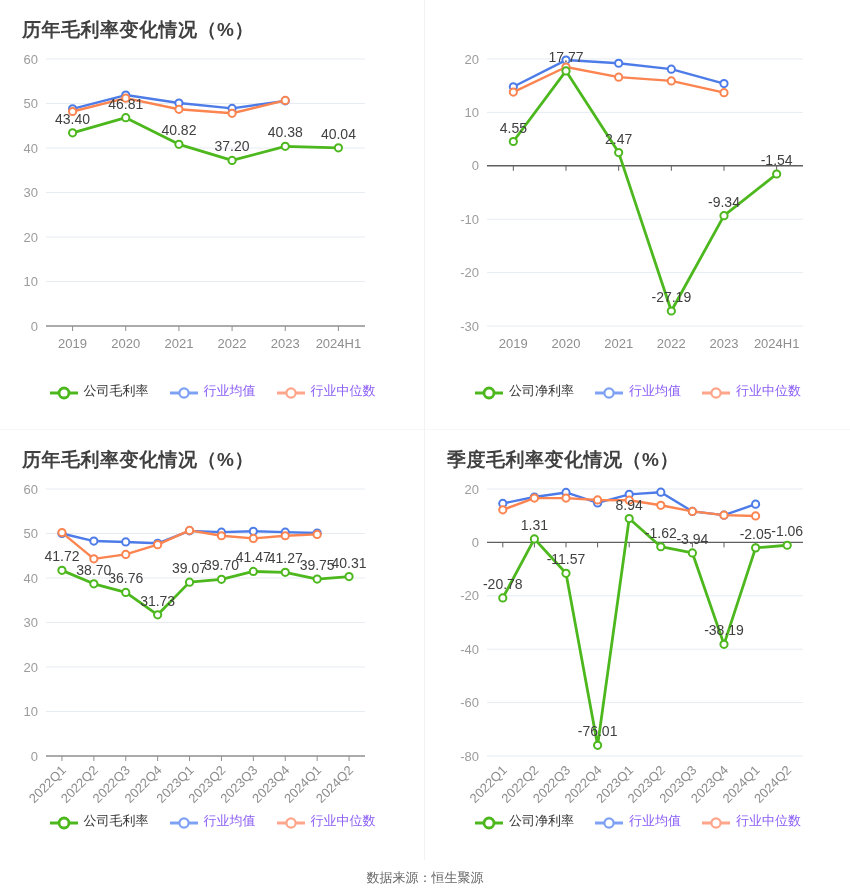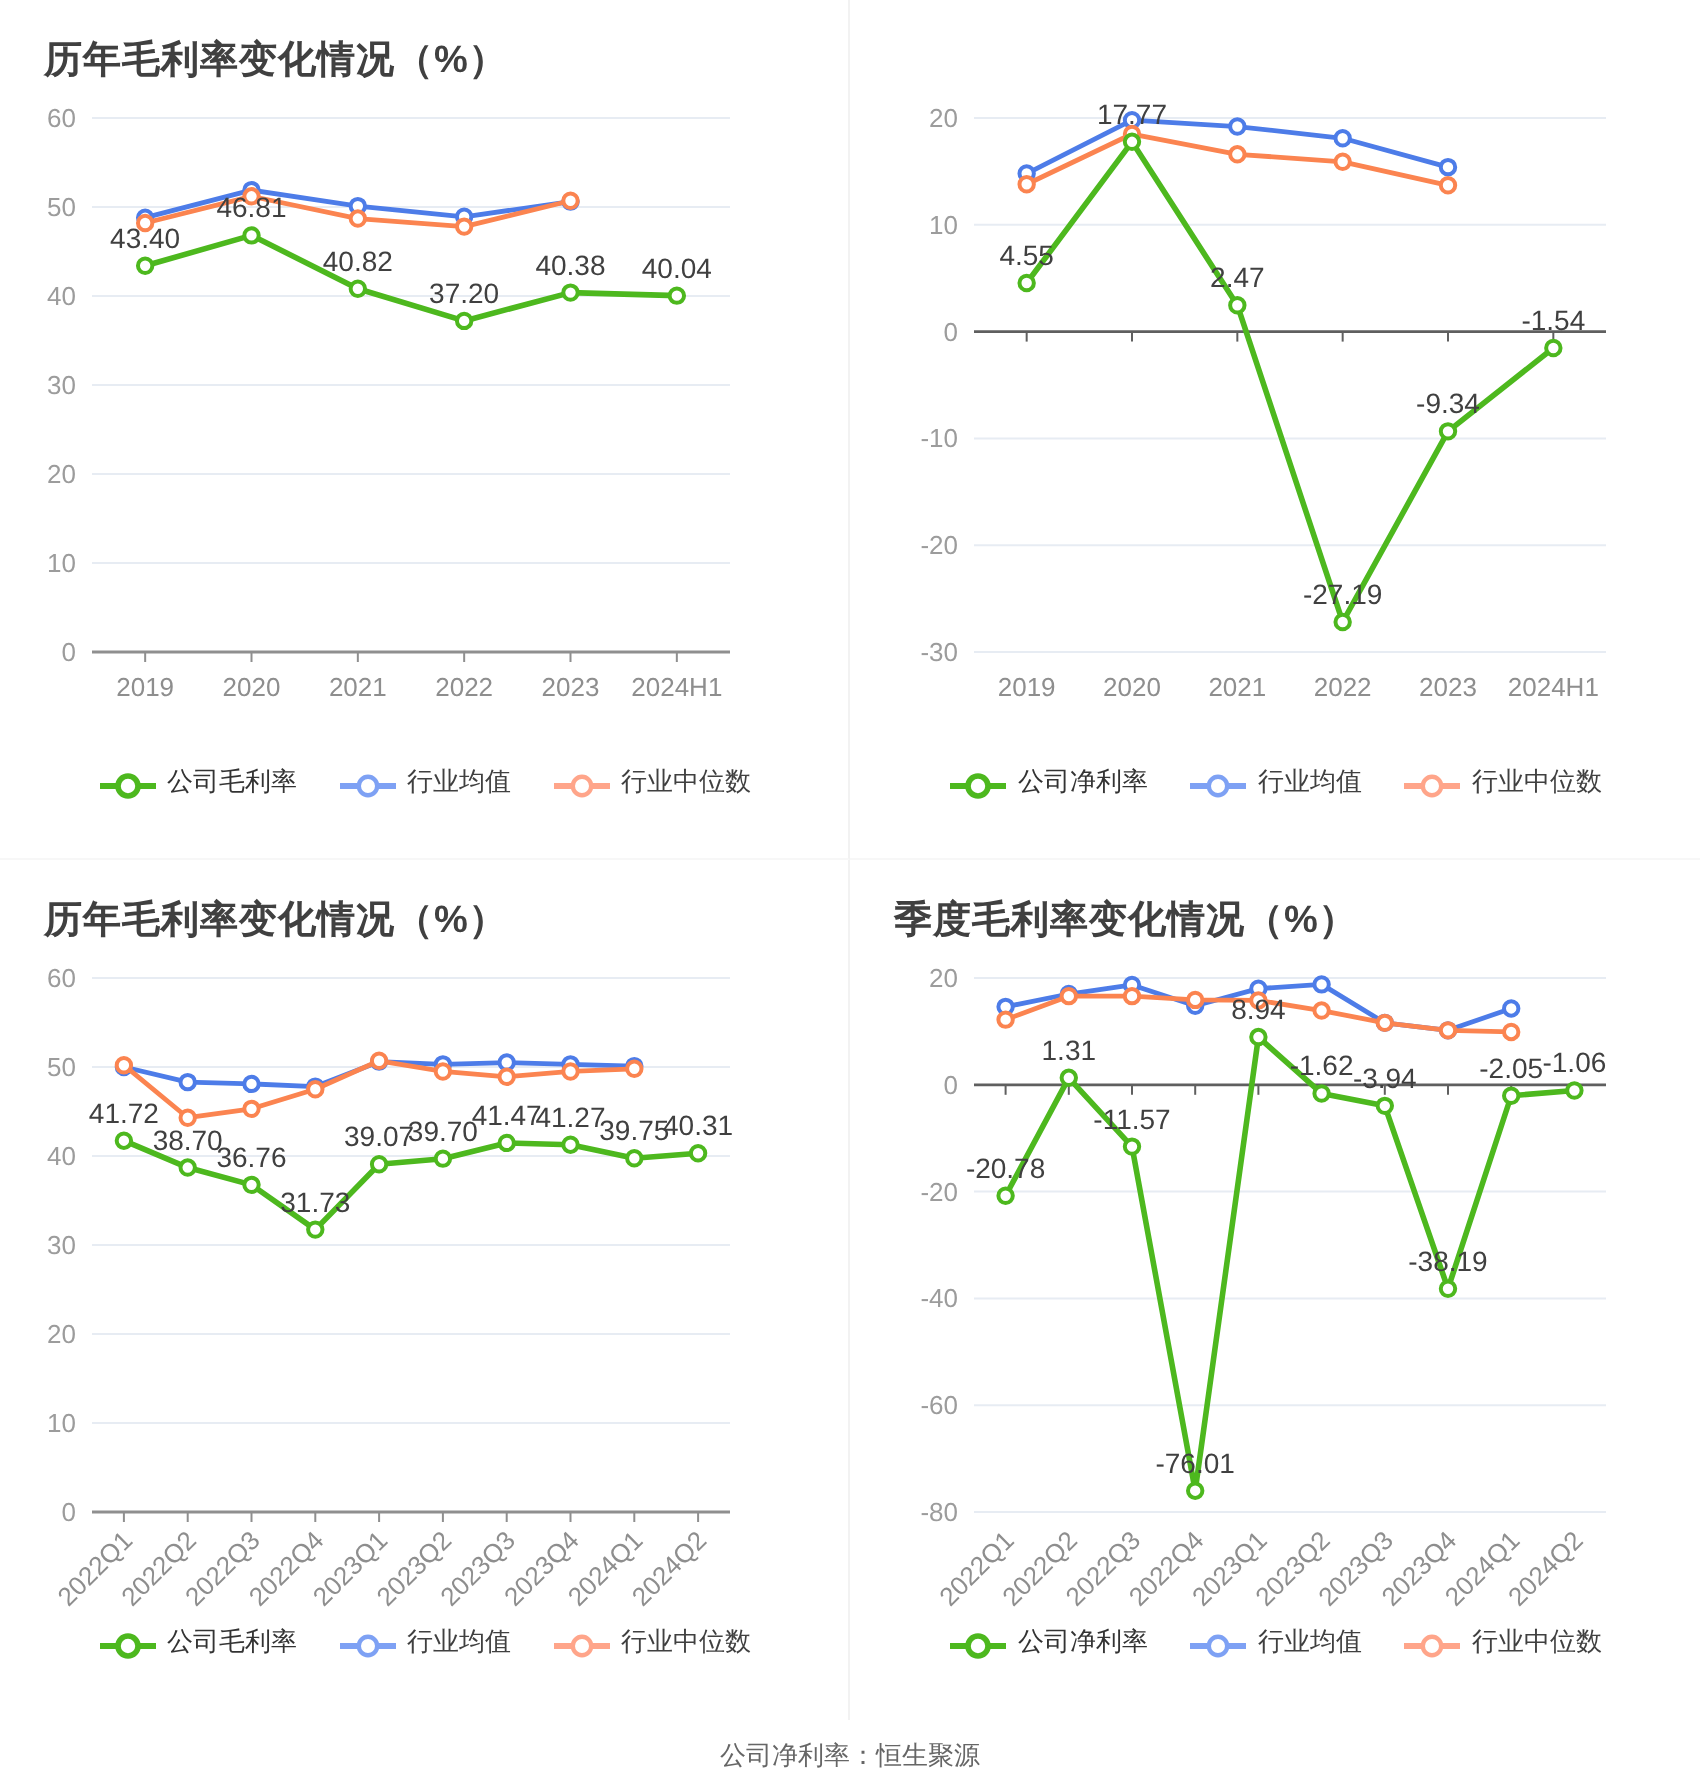--- a/index.html
+++ b/index.html
@@ -20,21 +20,21 @@
     position:absolute;top:5px;left:10px;width:100%;margin:12px;
     font-size:19px;font-weight:bold;color:#404040;
     letter-spacing:0.5px;
   }
   svg.chart{position:absolute;top:34px;left:0;}
   .legend{
     position:absolute;top:382px;left:0;width:100%;
     display:flex;justify-content:center;align-items:center;gap:20px;
   }
   .legend-item{display:inline-flex;align-items:flex-end;gap:5px;cursor:pointer;}
-  .legend-label{font-size:13px;color:#404040;}
+  .legend-label{font-size:13px;color:#8b5cf6;}
   .legend-label.dark{color:#333;}
   .footer{
     height:31px;box-sizing:border-box;padding-top:9px;
     text-align:center;font-size:13px;color:#666;
   }
 </style>
 </head>
 <body>
 
 <div class="grid">
@@ -397,13 +397,13 @@
             <line x1="1" y1="7" x2="29" y2="7" stroke="#ffa58a" stroke-width="3"></line>
             <circle cx="15" cy="7" r="4.6" fill="#fff" stroke="#ffa58a" stroke-width="2.2"></circle>
           </svg>
           <span class="legend-label">行业中位数</span>
         </span>
       </div>
   </section>
 
 </div>
 
-<div class="footer">公司净利率：恒生聚源</div>
+<div class="footer">数据来源：恒生聚源</div>
 
 </body></html>

